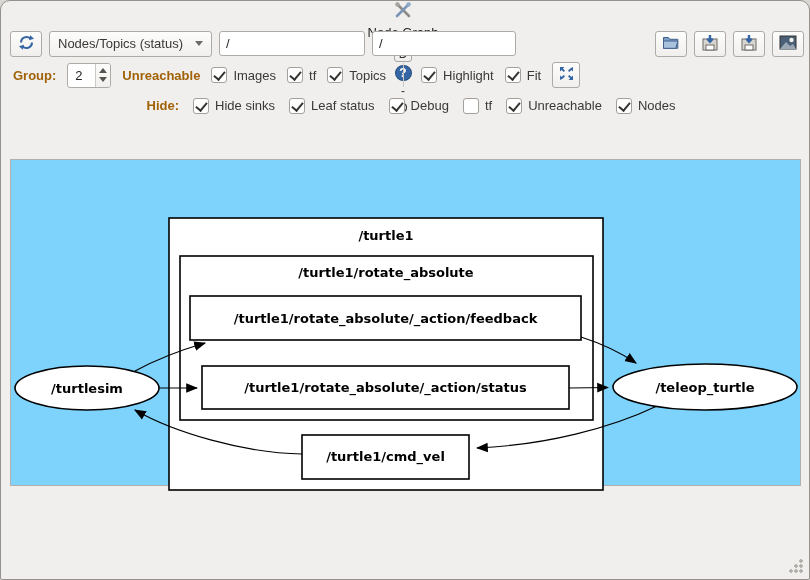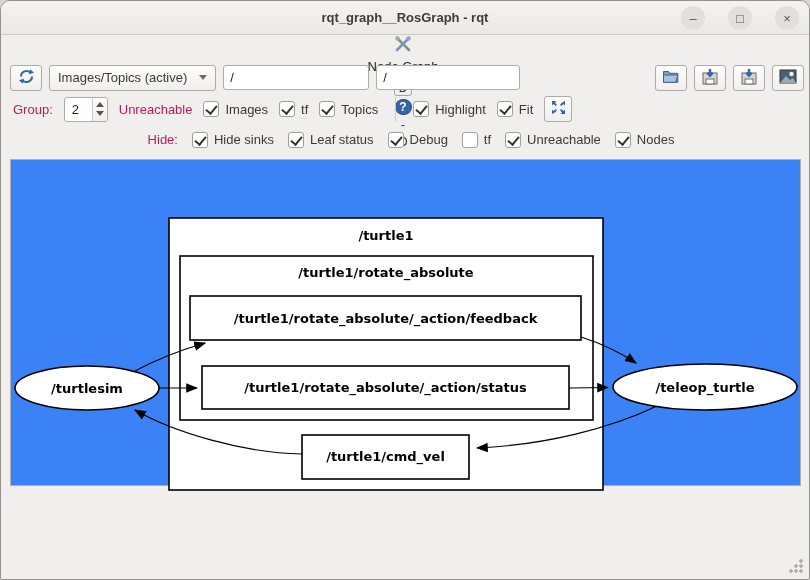--- a/index.html
+++ b/index.html
@@ -41,66 +41,58 @@
   .combo-arrow { width:0; height:0; border-left:4px solid transparent; border-right:4px solid transparent;
                  border-top:5px solid #6e6b67; }
   .line-edit { height:25px; width:146px; border:1px solid #aeaaa5; border-radius:3px; background:#fff;
                padding:0 6px; font:13px "Liberation Sans",sans-serif; color:#222; }
   .tb-spacer { flex:1; }
 
   
   .row { display:flex; align-items:center; padding-left:12px; }
   .row.options { height:32px; gap:11px; }
   .row.hiderow { height:29px; gap:14px;justify-content:center; }
-  .lbl { color:#be185d; }
+  .lbl { color:#a16207;font-weight:bold; }
   .spin { width:44px; height:25px; background:#fff; border:1px solid #aeaaa5; border-radius:3px;
           display:flex; overflow:hidden; }
   .spin .val { flex:1; padding-left:7px; line-height:23px; color:#222; }
   .spin .arrows { width:15px; border-left:1px solid #ccc9c5; display:flex; flex-direction:column;
                   align-items:center; justify-content:center; gap:4px; background:linear-gradient(#fdfdfc,#f1efed); }
   .tri-up { width:0;height:0;border-left:4px solid transparent;border-right:4px solid transparent;
             border-bottom:5px solid #57544f; }
   .tri-dn { width:0;height:0;border-left:4px solid transparent;border-right:4px solid transparent;
             border-top:5px solid #57544f; }
   .cb { display:flex; align-items:center; gap:6px; }
   .cb .box { width:16px; height:16px; background:#fff; border:1px solid #a39f9a; border-radius:3px;
              position:relative; flex:none; }
   .cb.checked .box::after { content:""; position:absolute; left:4px; top:1px; width:5px; height:9px;
              border:solid #34322f; border-width:0 2px 2px 0; transform:rotate(40deg); }
   .vsep { width:1px; height:24px; background:#ccc9c4; margin:0 6px; }
 
   
   .canvas { position:absolute; left:9px; top:158px; width:791px; height:327px;
-            background:#3b82f6; border:1px solid #b3b0ac; }
+            background:#7dd3fc; border:1px solid #b3b0ac; }
   .graph-label { font:bold 13px "DejaVu Sans","Liberation Sans",sans-serif; fill:#000; }
   .gshape { fill:#fff; stroke:#000; stroke-width:1.6; }
   .gedge  { fill:none; stroke:#000; stroke-width:1.2; }
 
   .grip { position:absolute; right:6px; bottom:6px; width:14px; height:14px;
           background:
             radial-gradient(circle at 12px 2px,  #b1ada8 1.5px, transparent 2px),
             radial-gradient(circle at 12px 7px,  #b1ada8 1.5px, transparent 2px),
             radial-gradient(circle at 7px  7px,  #b1ada8 1.5px, transparent 2px),
             radial-gradient(circle at 12px 12px, #b1ada8 1.5px, transparent 2px),
             radial-gradient(circle at 7px  12px, #b1ada8 1.5px, transparent 2px),
             radial-gradient(circle at 2px  12px, #b1ada8 1.5px, transparent 2px); }
 </style>
 </head>
 <body>
 
 <div class="window">
 
-  <div class="titlebar">
-    <div class="title">rqt_graph__RosGraph - rqt</div>
-    <div class="tb-controls">
-      <div class="tb-btn">–</div>
-      <div class="tb-btn">□</div>
-      <div class="tb-btn">×</div>
-    </div>
-  </div>
 
   <div class="panel-header">
     <span>
       <svg width="18" height="18" viewBox="0 0 18 18">
         <path d="M3 3 L15 15" stroke="#8e8c89" stroke-width="2.6" stroke-linecap="round"></path>
         <path d="M15 3 L3 15" stroke="#7b95b6" stroke-width="2.6" stroke-linecap="round"></path>
         <circle cx="3.5" cy="3.5" r="2.2" fill="#a7a5a2"></circle>
         <circle cx="14.5" cy="3.5" r="2.2" fill="#8faac7"></circle>
       </svg>
     </span>
@@ -117,21 +109,21 @@
       <span>
         <svg width="17" height="17" viewBox="0 0 17 17">
           <path d="M14 8.5 A5.5 5.5 0 0 1 4.6 12.4" fill="none" stroke="#3465a4" stroke-width="2"></path>
           <path d="M3 8.5 A5.5 5.5 0 0 1 12.4 4.6" fill="none" stroke="#3465a4" stroke-width="2"></path>
           <path d="M12.2 1.2 L16 4.7 L11 6.2 Z" fill="#3465a4"></path>
           <path d="M4.8 15.8 L1 12.3 L6 10.8 Z" fill="#3465a4"></path>
         </svg>
       </span>
     </div>
     <div class="combo">
-      <span>Images/Topics (active)</span>
+      <span>Nodes/Topics (status)</span>
       <span class="combo-arrow"></span>
     </div>
     <input class="line-edit" readonly="" value="/" style="">
     <input class="line-edit" style="width: 144px;" readonly="" value="/">
     <span class="tb-spacer"></span>
     <div class="btn icon-btn">
       <span>
         <svg width="18" height="16" viewBox="0 0 18 16">
           <path d="M1.5 3.5 h5 l1.3 1.8 h8 v9 h-14.3 z" fill="#7c9ec7" stroke="#44618c"></path>
           <path d="M1.5 7 h14.3 l-2 7.3 h-12.3 z" fill="#a9c2de" stroke="#44618c"></path>

